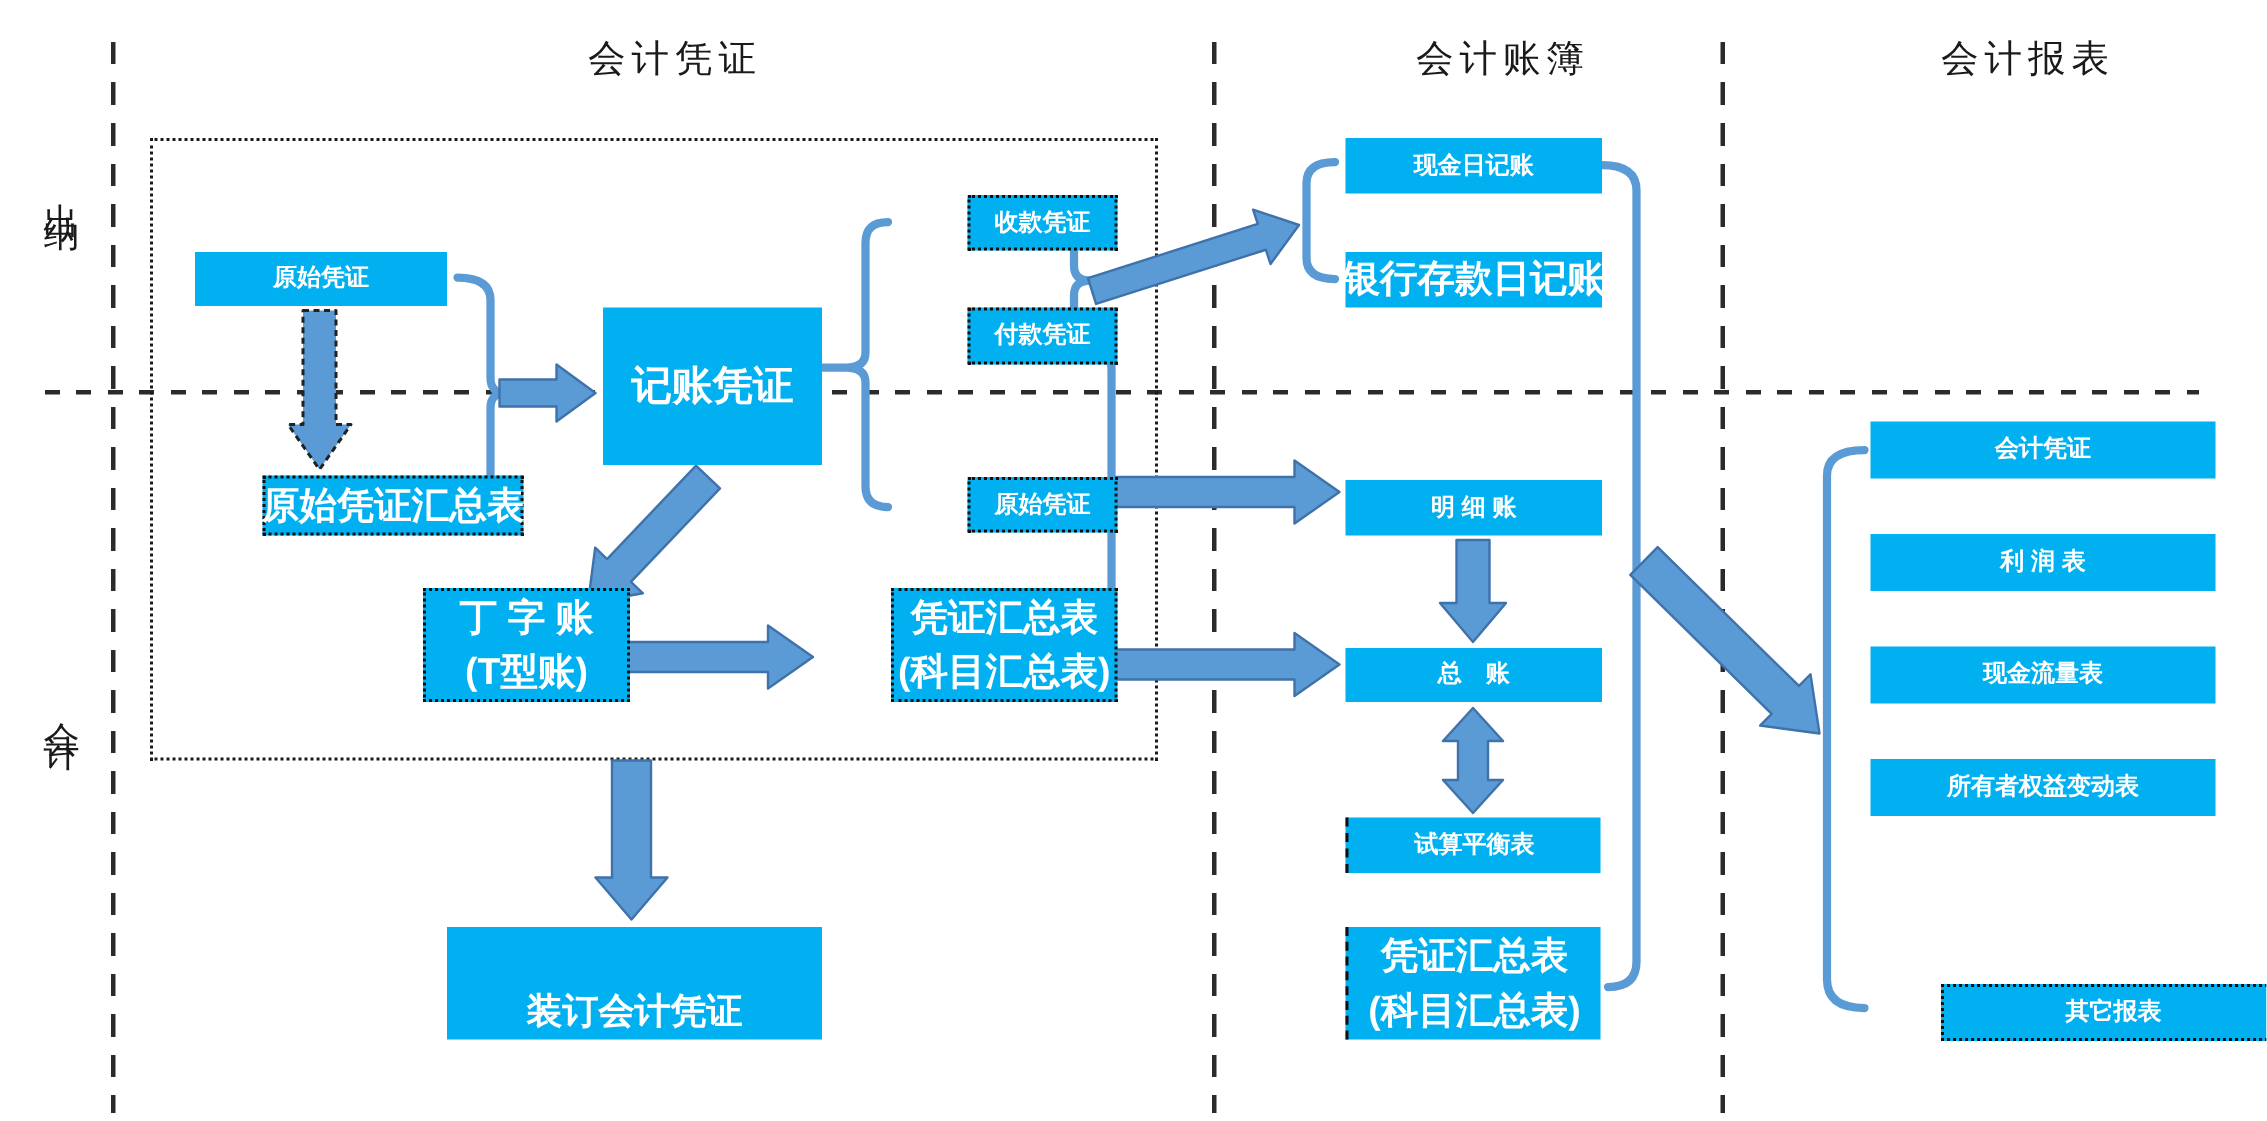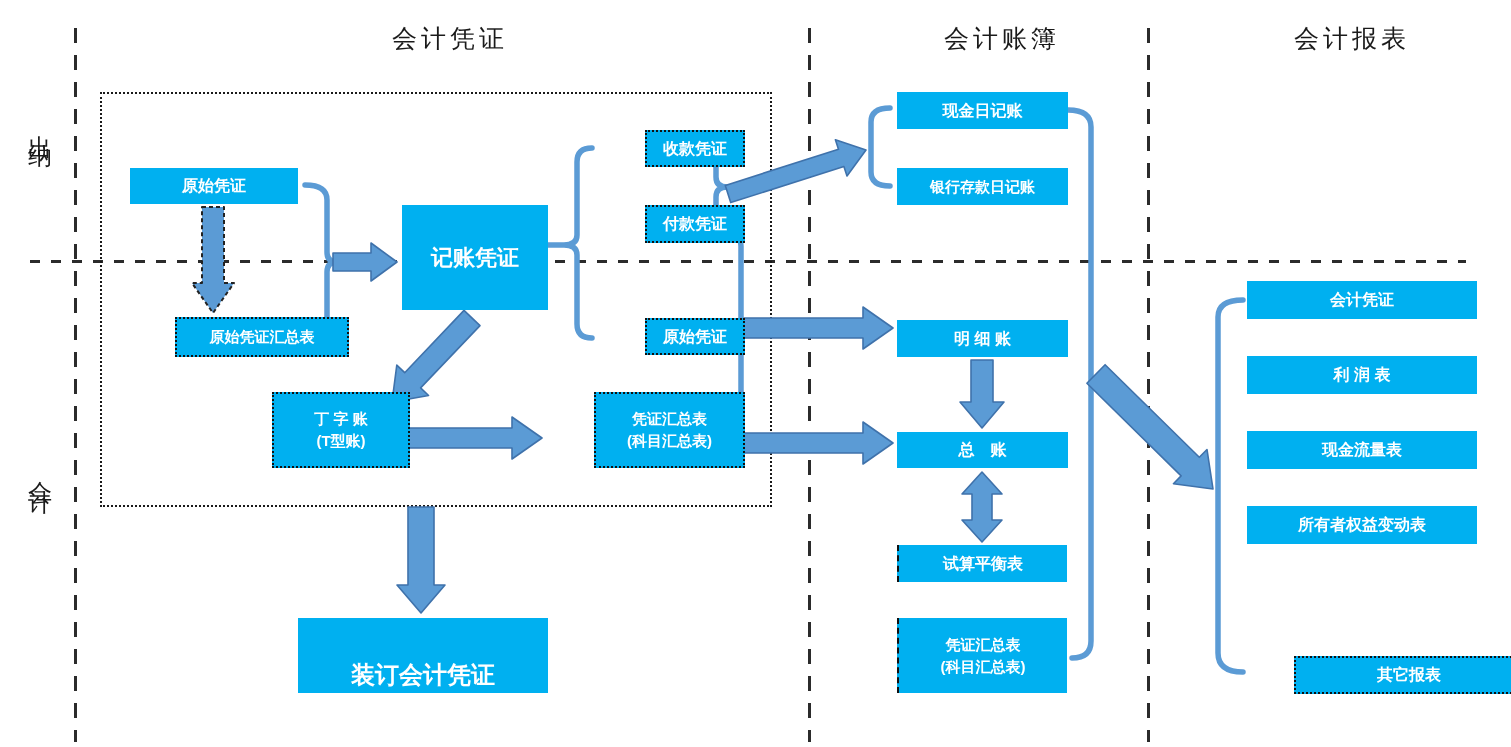--- a/index.html
+++ b/index.html
@@ -43,21 +43,21 @@
   .blockarrow.dashedge{stroke:#222; stroke-width:2; stroke-dasharray:4 3;}
   .node{
     position:absolute; z-index:3; box-sizing:border-box;
     background:var(--node-fill); color:var(--node-text);
     display:flex; flex-direction:column; align-items:center; justify-content:center;
     font-weight:bold; font-size:16px; white-space:pre; text-align:center;
     line-height:1.45;
   }
   .node.dotted{border:2px dotted var(--border-dotted);margin-left:47px;}
   .node.leftdash{border-left:2px dashed var(--border-dotted);text-align:right;}
-  .fs19{font-size:15px;} .fs21{font-size:22px;} .fs24{font-size:24px;justify-content:flex-end;}
+  .fs19{font-size:25px;} .fs21{font-size:27px;} .fs24{font-size:24px;justify-content:flex-end;}
 </style>
 </head>
 <body>
 
 <div id="canvas">
 
   <div class="vline" style="left:74px"></div>
   <div class="vline" style="left:808px"></div>
   <div class="vline" style="left:1147px"></div>
   <div class="hline"></div>
@@ -108,21 +108,21 @@
 
     <path class="blockarrow" d="M1105.1,364.7 L1199.3,457.3 1207,449.5 1213,489 1173.4,483.7 1181.1,475.9 1086.9,383.3 Z"></path>
   </svg>
 
   <div class="node" style="left:130px;top:168px;width:168px;height:36px"><span>原始凭证</span></div>
   <div class="node dotted fs19" style="left:128px;top:317px;width:174px;height:40px"><span>原始凭证汇总表</span></div>
   <div class="node fs21" style="left:402px;top:205px;width:146px;height:105px"><span>记账凭证</span></div>
   <div class="node dotted" style="left:598px;top:130px;width:100px;height:37px"><span>收款凭证</span></div>
   <div class="node dotted" style="left:598px;top:205px;width:100px;height:38px"><span>付款凭证</span></div>
   <div class="node dotted" style="left:598px;top:318px;width:100px;height:37px"><span>原始凭证</span></div>
-  <div class="node dotted fs19" style="left:225px;top:392px;width:138px;height:76px"><span>丁 字 账</span><span>(T型账)</span></div>
+  <div class="node dotted fs19" style="left:235px;top:392px;width:138px;height:76px"><span>丁 字 账</span><span>(T型账)</span></div>
   <div class="node dotted fs19" style="left:547px;top:392px;width:151px;height:76px"><span>凭证汇总表</span><span>(科目汇总表)</span></div>
   <div class="node fs24" style="left:298px;top:618px;width:250px;height:75px"><span>装订会计凭证</span></div>
 
   <div class="node" style="left:897px;top:92px;width:171px;height:37px"><span>现金日记账</span></div>
   <div class="node fs19" style="left:897px;top:168px;width:171px;height:37px"><span>银行存款日记账</span></div>
   <div class="node" style="left:897px;top:320px;width:171px;height:37px"><span>明 细 账</span></div>
   <div class="node" style="left:897px;top:432px;width:171px;height:36px"><span>总　账</span></div>
   <div class="node leftdash" style="left:897px;top:545px;width:170px;height:37px"><span>试算平衡表</span></div>
   <div class="node leftdash fs19" style="left:897px;top:618px;width:170px;height:75px"><span>凭证汇总表</span><span>(科目汇总表)</span></div>
 

